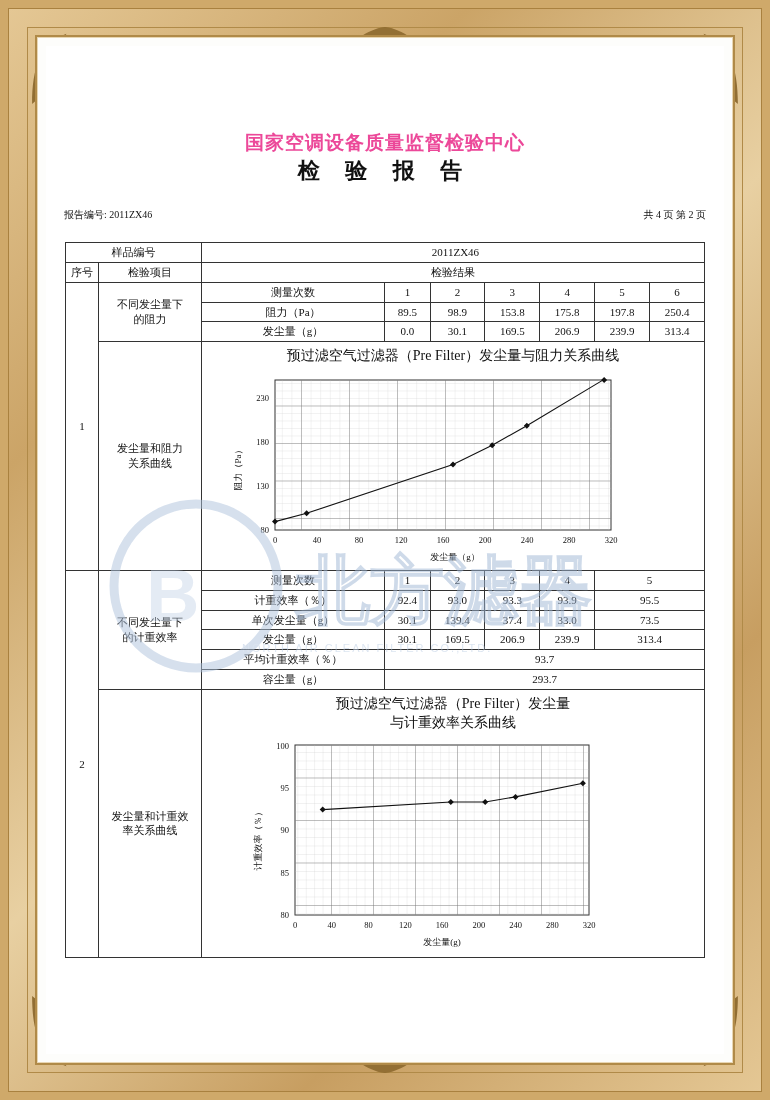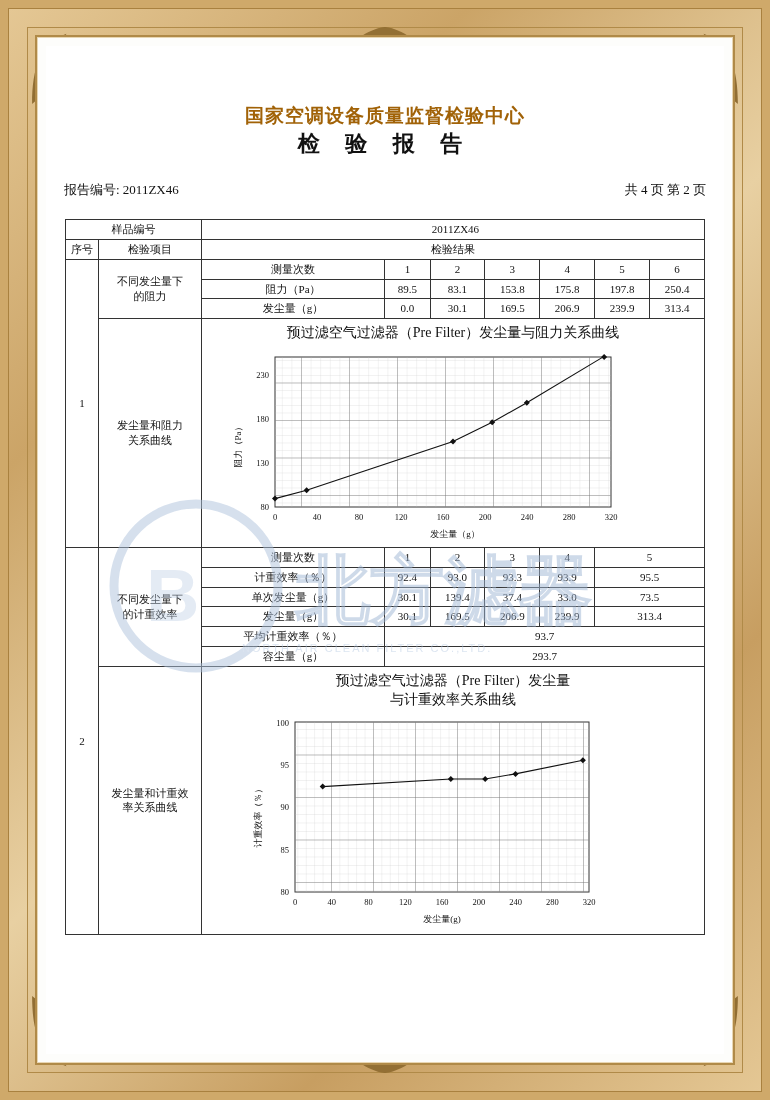--- a/index.html
+++ b/index.html
@@ -44,30 +44,30 @@
   
   .page{
     position:absolute;left:46px;top:46px;width:678px;height:1008px;
     background:#fff;
   }
   .doc{
     position:absolute;left:0;top:0;width:678px;height:1008px;
     padding:0;
   }
   .title1{
-    text-align:center;font-size:19px;letter-spacing:1px;margin-top:57px;color:#a16207;
+    text-align:center;font-size:19px;letter-spacing:1px;margin-top:84px;color:#ec4899;
     font-family:"Liberation Serif", serif;font-weight:700;
   }
   .title2{
     text-align:center;font-size:22px;letter-spacing:10px;color:#111;
     font-weight:700;
   }
   .meta{
     margin-top:22px;display:flex;justify-content:space-between;
-    font-size:13px;padding:0 18px 4px 18px;color:#111;
+    font-size:10px;padding:0 18px 4px 18px;color:#111;
   }
   table.main{
     border-collapse:collapse;width:640px;margin:16px auto;
     font-size:11px;color:#111;
   }
   table.main td{
     border:1px solid #333;padding:2px 3px;text-align:center;vertical-align:middle;
     line-height:1.35;
   }
   .lbl{width:86px;}
@@ -179,21 +179,21 @@
         <td>1</td>
         <td>2</td>
         <td>3</td>
         <td>4</td>
         <td>5</td>
         <td>6</td>
       </tr>
       <tr>
         <td class="nowrap">阻力（Pa）</td>
         <td>89.5</td>
-        <td>83.1</td>
+        <td>98.9</td>
         <td>153.8</td>
         <td>175.8</td>
         <td>197.8</td>
         <td>250.4</td>
       </tr>
       <tr>
         <td class="nowrap">发尘量（g）</td>
         <td>0.0</td>
         <td>30.1</td>
         <td>169.5</td>

